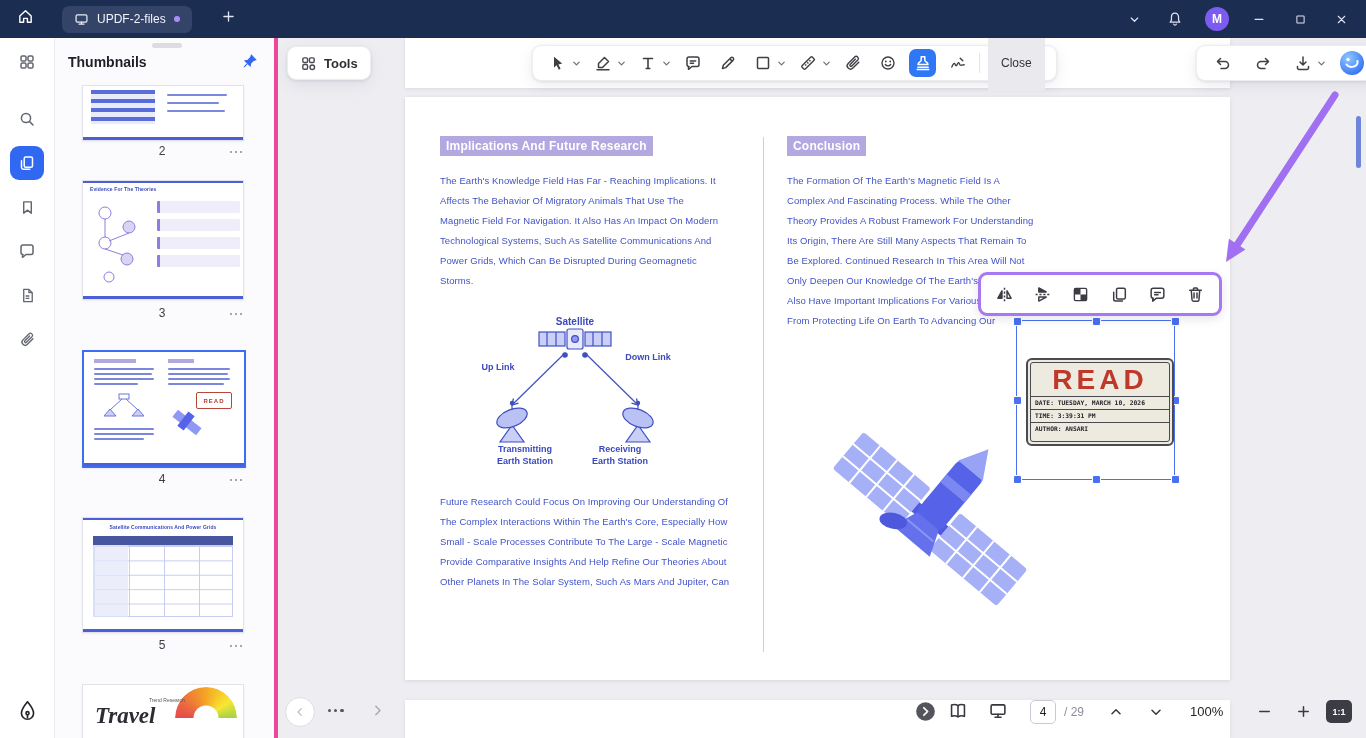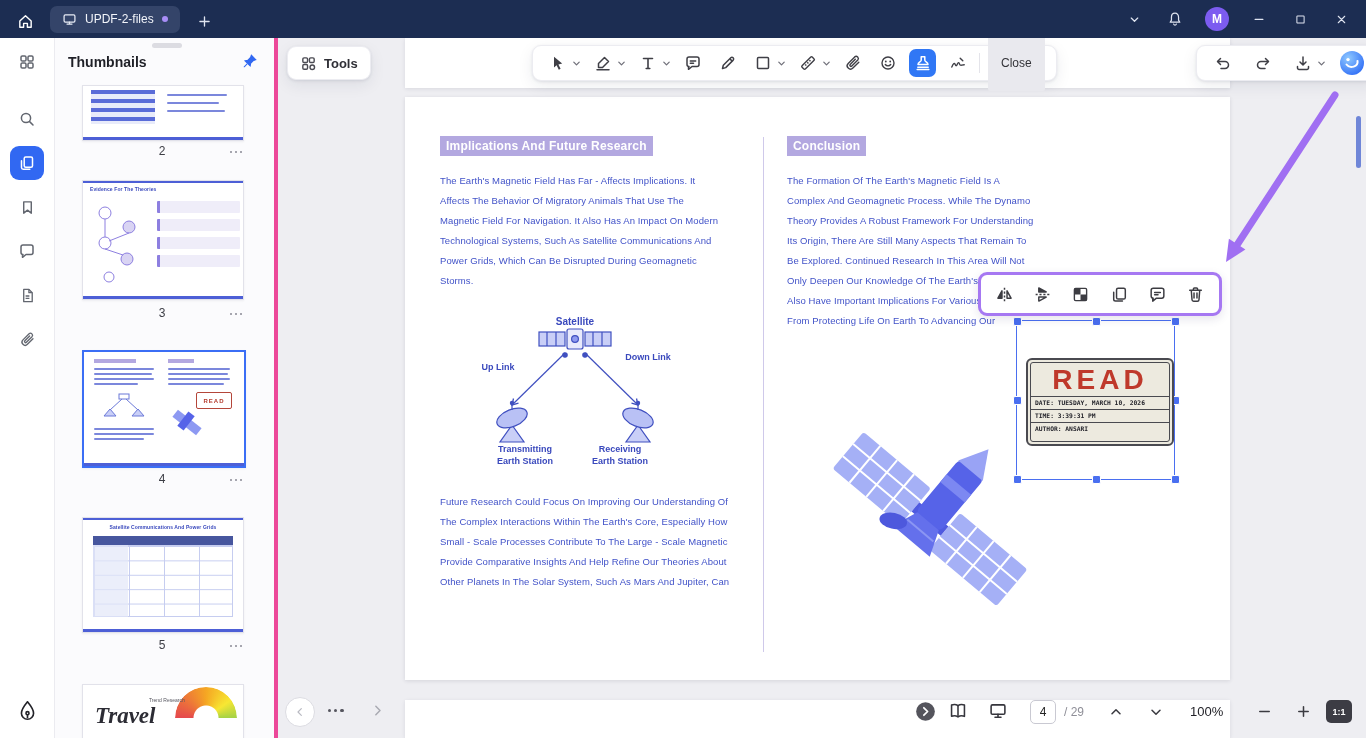--- a/index.html
+++ b/index.html
@@ -2,21 +2,21 @@
 <html><head>
 <meta charset="utf-8">
 <style>
   html,body{margin:0;padding:0;width:1366px;height:738px;overflow:hidden;
     font-family:"Liberation Sans",sans-serif;background:#eeeef2;position:relative;}
   .abs{position:absolute;box-sizing:border-box;}
   svg{display:block;}
   
   .titlebar{left:0;top:0;width:1366px;height:38px;background:#1c2d52;display:flex;
     align-items:center;color:#fff;z-index:50;}
-  .tb-left{display:flex;align-items:flex-end;gap:14px;padding-left:14px;}
+  .tb-left{display:flex;align-items:flex-start;gap:26px;padding-left:14px;}
   .tb-right{margin-left:auto;display:flex;align-items:center;gap:19px;padding-right:14px;}
   .tab{display:flex;align-items:center;gap:8px;background:#344469;border-radius:7px;
     height:27px;padding:0 12px;font-size:12px;color:#f2f4fa;cursor:default;}
   .tab-dot{width:6px;height:6px;border-radius:50%;background:#a98ef7;}
   .avatar{width:24px;height:24px;border-radius:50%;background:#7c5cf0;color:#fff;
     font-size:12px;font-weight:700;display:flex;align-items:center;justify-content:center;}
   .winbtn{display:flex;align-items:center;justify-content:center;width:22px;height:22px;}
   
   .sidebar{left:0;top:38px;width:55px;height:700px;background:#ffffff;border-right:1px solid #ebebf0;
     z-index:40;overflow:hidden;}
@@ -342,21 +342,21 @@
 
 <div class="abs main">
 
   <div class="abs pagestrip" style="left:127px;top:0;width:825px;height:50px"></div>
   <div class="abs pagestrip" style="left:127px;top:662px;width:825px;height:38px"></div>
 
   <div class="abs page">
 
     <div class="abs" style="left:35px;top:39px"><span class="doc-heading">Implications And Future Research</span></div>
     <div class="abs doc-para" style="left:35px;top:74px">
-        <div>The Earth's Magnetic Field Has Far - Affects Implications. It</div>
+        <div>The Earth's Knowledge Field Has Far - Reaching Implications. It</div>
         <div>Affects The Behavior Of Migratory Animals That Use The</div>
         <div>Magnetic Field For Navigation. It Also Has An Impact On Modern</div>
         <div>Technological Systems, Such As Satellite Communications And</div>
         <div>Power Grids, Which Can Be Disrupted During Geomagnetic</div>
         <div>Storms.</div>
       </div>
 
     <div class="abs" style="left:45px;top:218px;width:250px;height:152px">
       <svg width="250" height="152" viewBox="0 0 250 152" fill="none" stroke="#4050c0" stroke-width="1.2">
         <rect x="89" y="17" width="26" height="14" fill="#c9cff7"></rect>
@@ -399,21 +399,21 @@
         <div>Small - Scale Processes Contribute To The Large - Scale Magnetic</div>
         <div>Provide Comparative Insights And Help Refine Our Theories About</div>
         <div>Other Planets In The Solar System, Such As Mars And Jupiter, Can</div>
       </div>
 
     <div class="abs col-div" style="left:358px;top:40px;height:515px"></div>
 
     <div class="abs" style="left:382px;top:39px"><span class="doc-heading">Conclusion</span></div>
     <div class="abs doc-para" style="left:382px;top:74px">
         <div>The Formation Of The Earth's Magnetic Field Is A</div>
-        <div>Complex And Geomagnetic Process. While The Dynamo</div>
+        <div>Complex And Fascinating Process. While The Other</div>
         <div>Theory Provides A Robust Framework For Understanding</div>
         <div>Its Origin, There Are Still Many Aspects That Remain To</div>
         <div>Be Explored. Continued Research In This Area Will Not</div>
         <div>Only Deepen Our Knowledge Of The Earth's</div>
         <div>Also Have Important Implications For Various</div>
         <div>From Protecting Life On Earth To Advancing Our</div>
       </div>
 
     <svg class="abs" style="left:410px;top:325px" width="230" height="195" viewBox="0 0 230 195">
       <g transform="rotate(40 115 97)">

